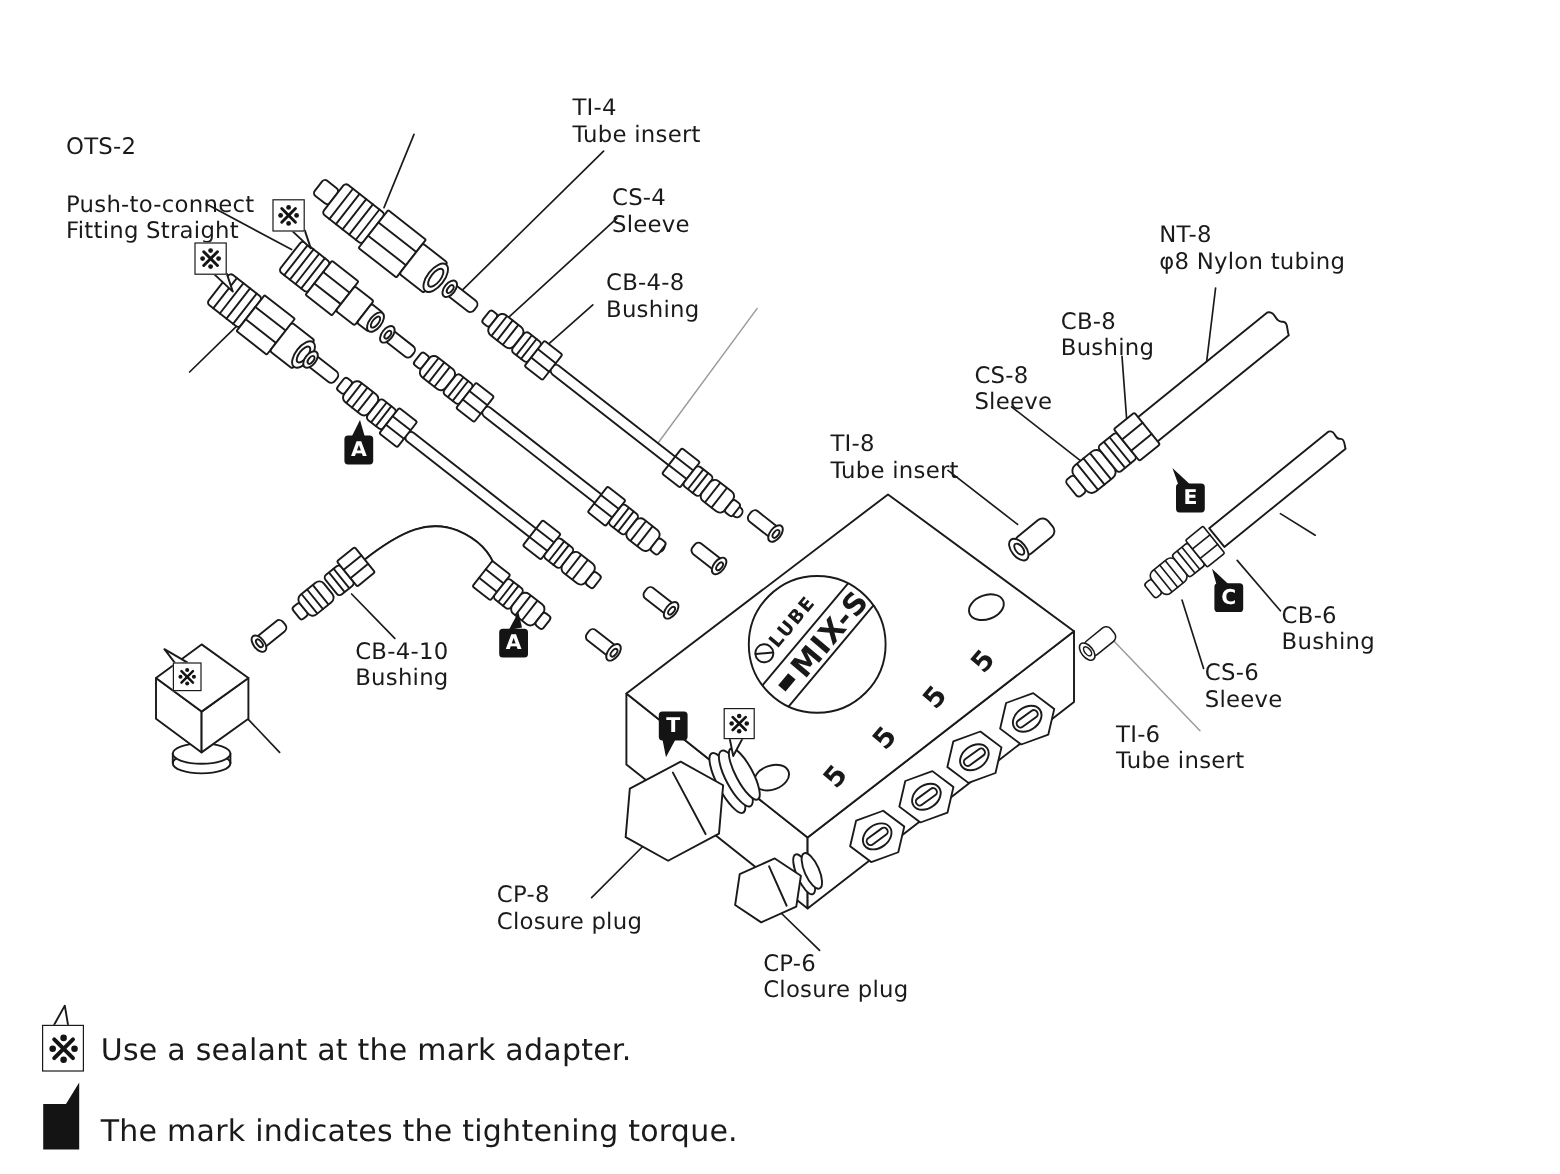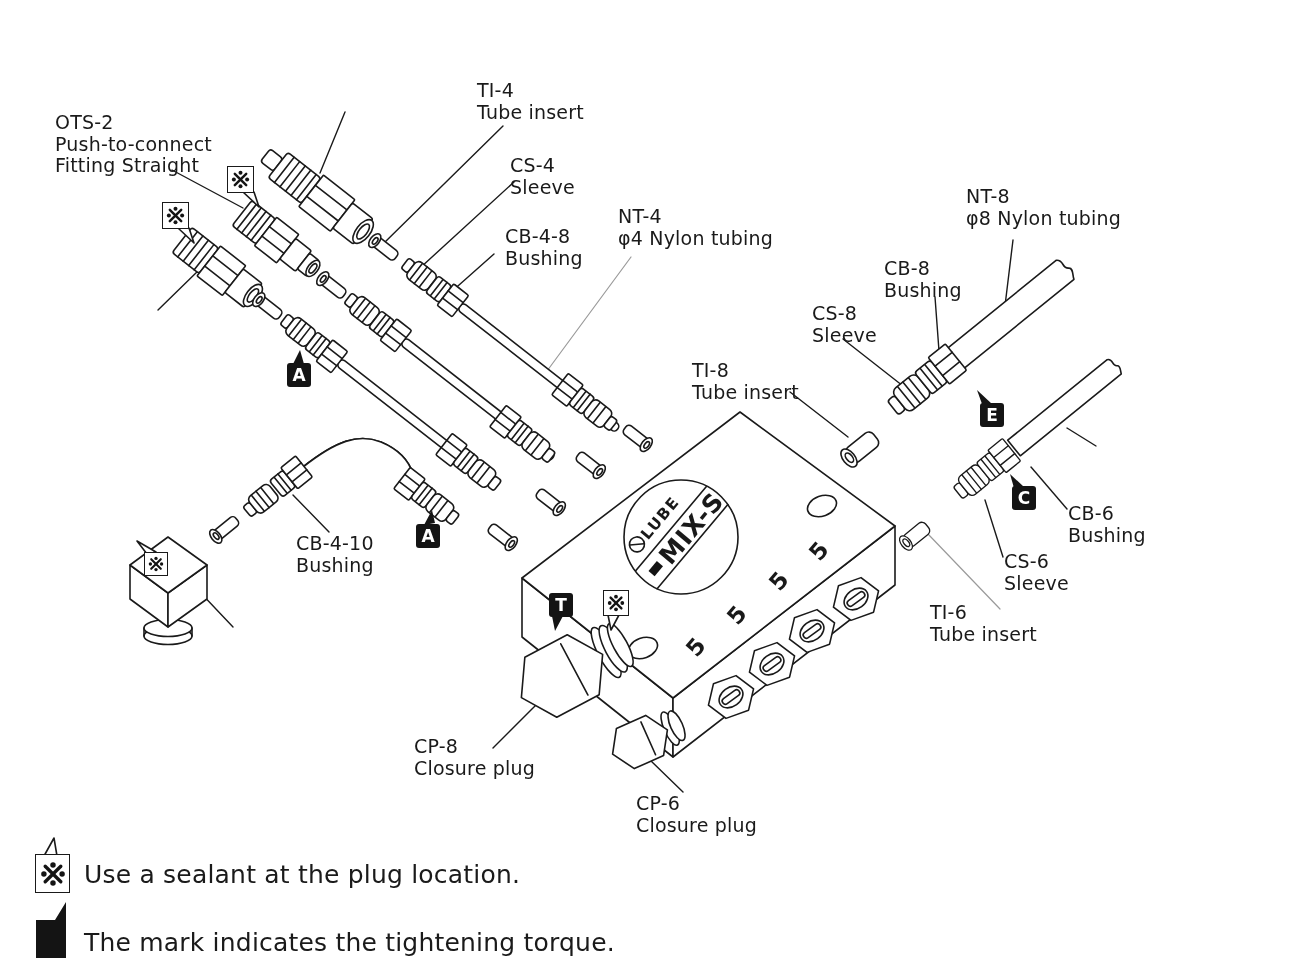--- a/index.html
+++ b/index.html
@@ -14,21 +14,21 @@
   #art .ldr2{stroke:#9a9a9a;stroke-width:1.2;fill:none;}
   #art .ink{fill:#141414;stroke:none;}
   #art text{stroke:none;fill:#191919;}
   #art .five{font-size:23px;font-weight:600;text-anchor:middle;}
   #art .brand{font-size:15.5px;font-weight:bold;letter-spacing:1.5px;}
   #art .model{font-size:25px;font-weight:bold;letter-spacing:1px;}
   
   .lbl{position:absolute;font-size:19px;line-height:21.5px;letter-spacing:.2px;}
   .lbl span{display:block;white-space:nowrap;}
   .lbl.wrap{width:214px;}
-  .lbl.wrap .nm{white-space:normal;}
+  .lbl.wrap .nm{white-space:normal;margin-top:27px;}
   
   .tmark{
     position:absolute;width:24px;height:24px;background:#141414;color:#fff;
     border-radius:3px;display:flex;align-items:center;justify-content:center;
     font-size:17px;font-weight:bold;
   }
   
   .sbub{
     position:absolute;background:#fff;border:1.7px solid #1a1a1a;
     display:flex;align-items:center;justify-content:center;box-sizing:border-box;
@@ -327,24 +327,20 @@
   <span class="nm">Tube insert</span>
 </div>
 <div class="lbl" style="left:510px;top:155px">
   <span class="code">CS-4</span>
   <span class="nm">Sleeve</span>
 </div>
 <div class="lbl" style="left:505px;top:226px">
   <span class="code">CB-4-8</span>
   <span class="nm">Bushing</span>
 </div>
-<div class="lbl" style="left:618px;top:206px">
-  <span class="code">NT-4</span>
-  <span class="nm">φ4 Nylon tubing</span>
-</div>
 <div class="lbl" style="left:296px;top:533px">
   <span class="code">CB-4-10</span>
   <span class="nm">Bushing</span>
 </div>
 <div class="lbl" style="left:414px;top:736px">
   <span class="code">CP-8</span>
   <span class="nm">Closure plug</span>
 </div>
 <div class="lbl" style="left:636px;top:793px">
   <span class="code">CP-6</span>
@@ -429,16 +425,16 @@
 <div class="sbub" style="left:35px;top:854px;width:35px;height:39px">
   <svg width="26" height="26" viewBox="0 0 20 20">
         <line x1="4" y1="4" x2="16" y2="16"></line>
         <line x1="16" y1="4" x2="4" y2="16"></line>
         <circle class="dot" cx="10" cy="3" r="2.1"></circle>
         <circle class="dot" cx="10" cy="17" r="2.1"></circle>
         <circle class="dot" cx="3" cy="10" r="2.1"></circle>
         <circle class="dot" cx="17" cy="10" r="2.1"></circle>
       </svg>
 </div>
-<div class="legend-text" style="left:84px;top:860px">Use a sealant at the plug location.</div>
+<div class="legend-text" style="left:84px;top:860px">Use a sealant at the mark adapter.</div>
 <div class="legend-text" style="left:84px;top:928px">The mark indicates the tightening torque.</div>
 
 </div>
 
 </body></html>

